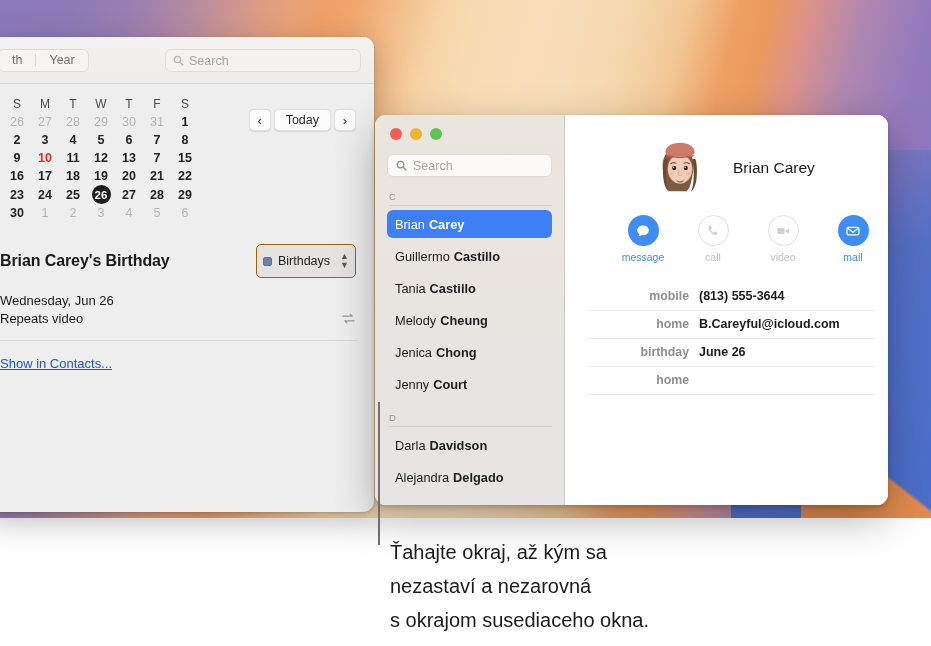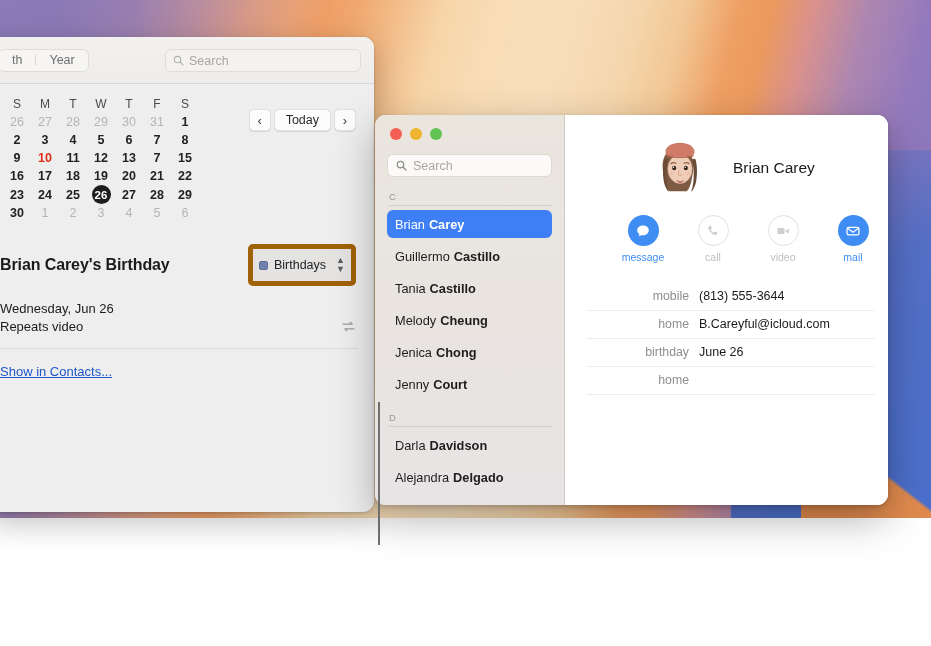--- a/index.html
+++ b/index.html
@@ -121,21 +121,21 @@
 
   #event-title-row {
     display: flex; align-items: center; justify-content: space-between;
     margin-top: 22px; padding-right: 4px;
   }
   #event-title { font-size: 16px; font-weight: 700; color: #1b1b1b; letter-spacing: -0.1px; }
   #cal-picker {
     display: flex; align-items: center; gap: 6px;
     background: #e4e3e2; border-radius: 5px;
     height: 21px; padding: 16px 6px;
-    border: 5px solid #a16207;
+    border: 1px solid #a16207;
   }
   #cal-picker .swatch { width: 9px; height: 9px; border-radius: 2px; background: #6e81ad; border: 1px solid #5d6f9b; }
   #cal-picker .lbl { font-size: 12.5px; color: #222; }
   #cal-picker .chev { font-size: 9px; color: #5c5c5c; line-height: 1; margin-left: 4px; }
 
   #event-date { font-size: 13px; color: #1b1b1b; margin-top: 15px; }
   #event-repeat-row { display: flex; align-items: center; justify-content: space-between; margin-top: 3px; padding-right: 4px; }
   #event-repeat { font-size: 13px; color: #1b1b1b; }
   #repeat-icon { opacity: 0.55; }
 
@@ -206,21 +206,21 @@
     width: 31px; height: 31px; border-radius: 50%;
     display: flex; align-items: center; justify-content: center;
   }
   .action .circ.active { background: #3f8df3; }
   .action .circ.inactive { background: #ffffff; border: 1px solid #e0e0e0; }
   .action .lbl { font-size: 10.5px; }
   .action.on .lbl { color: #3f8df3; }
   .action.off .lbl { color: #bfbfbf; }
 
   #fields { margin-top: 20px; }
-  .field-row { display: flex; align-items: flex-start; padding: 5px 0 5px 0; border-bottom: 1px solid #ececec; }
+  .field-row { display: flex; align-items: flex-start; padding: 5px 0 5px 0; border-bottom: 1px solid #ececec; font-weight: bold; }
   .field-row:first-child { border-top: none; }
   .field-label {
     width: 112px; flex: 0 0 112px; text-align: right; padding-right: 10px;
     font-size: 12.3px; color: #8e8e8e; line-height: 17px;
   }
   .field-value { font-size: 12.5px; color: #1b1b1b; line-height: 17px; }
   .field-value .line2 { display: block; }
   .ft-icons { display: flex; gap: 9px; align-items: center; padding-top: 2px; }
 
   
@@ -498,14 +498,19 @@
             <div class="field-value">June 26</div>
           </div>
           <div class="field-row">
             <div class="field-label">home</div>
           </div>
         </div>
     </div>
   </div>
 
   <div id="callout-line"></div>
+  <div id="caption">
+    <span class="cl">Ťahajte okraj, až kým sa</span>
+    <span class="cl">nezastaví a nezarovná</span>
+    <span class="cl">s okrajom susediaceho okna.</span>
+  </div>
 
 </div>
 
 </body></html>

